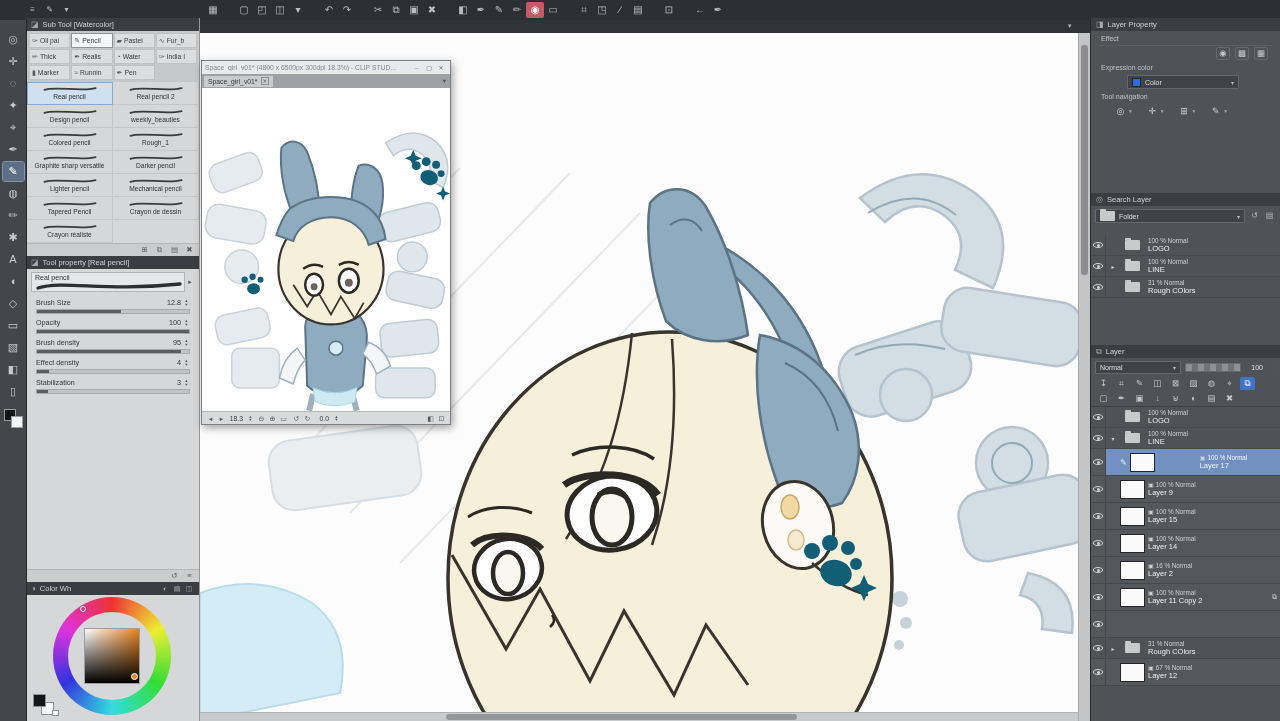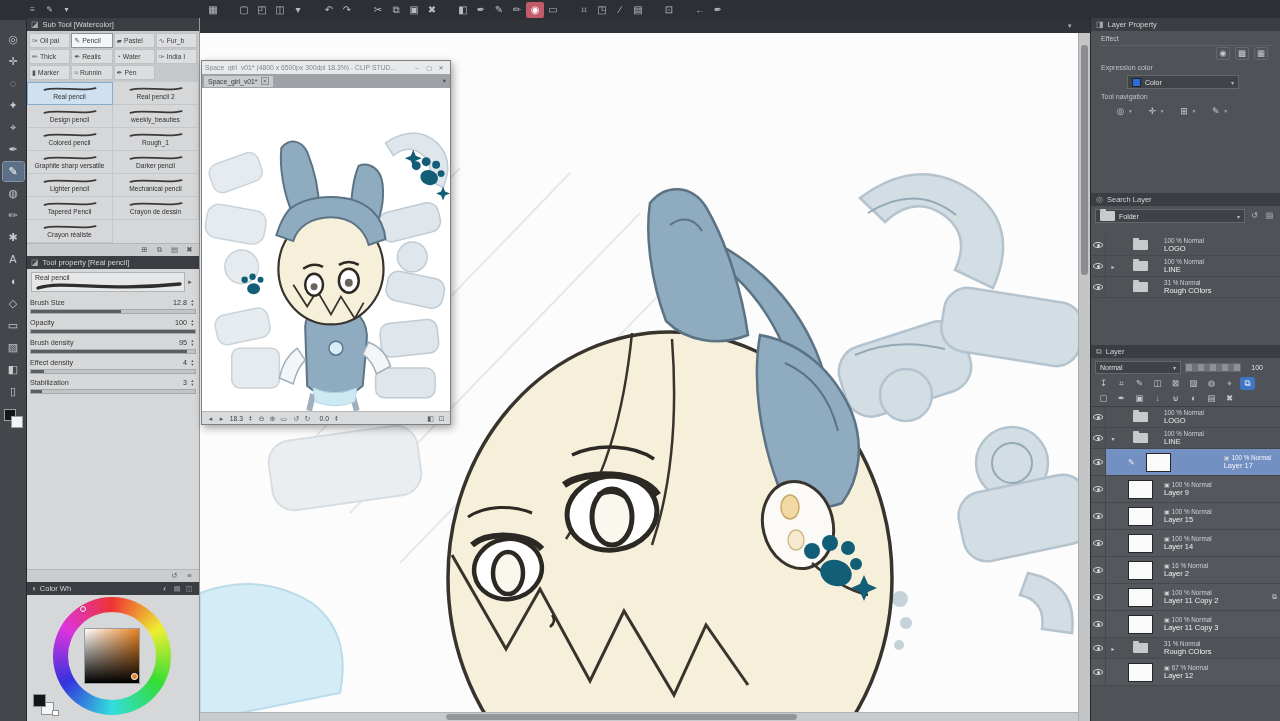--- a/index.html
+++ b/index.html
@@ -61,21 +61,21 @@
                 justify-content:flex-end;gap:2px;padding:0 3px;flex:none;}
   .panel-footer .ticon{width:13px;height:11px;font-size:7.5px;color:#5a5c5e;}
 
   #preset-row{height:26px;flex:none;display:flex;align-items:center;padding:2px 4px;position:relative;background:#d6d7d8;}
   #preset-box{flex:1;height:20px;background:#e6e7e8;border:1px solid #b2b3b4;position:relative;}
   #preset-label{position:absolute;left:3px;top:1px;font-size:7px;color:#323334;}
   #preset-box svg{position:absolute;left:2px;top:6px;width:150px;height:13px;}
   #preset-arrow{width:10px;height:20px;display:flex;align-items:center;justify-content:center;font-size:7px;color:#55585a;}
 
   #sliders{flex:none;padding-top:2px;background:#d6d7d8;}
-  .slider-row{padding:1px 3px 3px;}
+  .slider-row{padding:1px 9px 3px;}
   .slider-top{display:flex;align-items:center;}
   .slabel{font-size:7.2px;color:#333435;}
   .sval{margin-left:auto;font-size:7.2px;color:#333435;}
   .spin{width:7px;display:flex;flex-direction:column;align-items:center;margin-left:2px;cursor:default;}
   .spin span{font-size:4.5px;line-height:3.5px;color:#56585a;}
   .sbar{margin-top:2px;height:5px;background:#c2c3c4;border:1px solid #a7a8a9;position:relative;}
   .sfill{position:absolute;left:0;top:0;bottom:0;background:#5b5e61;}
 
   #tp-filler{flex:1;background:#d6d7d8;}
 
@@ -160,21 +160,21 @@
   .icon-row{display:flex;gap:3px;padding:1px 5px;align-items:center;}
   .icon-row .ticon{width:15px;height:13px;font-size:8.5px;color:#c6c9cc;}
   .icon-row .ticon.active{background:#3f74c7;color:#fff;border-radius:2px;}
 
   #layer-list{flex:1;overflow:hidden;border-top:1px solid #3c3f43;}
   .layer-row{display:flex;align-items:stretch;height:27px;border-bottom:1px solid #45484c;background:#54575c;}
   .layer-row.sm{height:21px;background:#4f5257;}
   .lr-eyebox{width:15px;display:flex;align-items:center;justify-content:center;flex:none;border-right:1px solid #45484c;}
   .eye{width:10px;height:6px;border-radius:50%;border:1px solid #d4d6d8;position:relative;}
   .eye::after{content:"";position:absolute;left:2.6px;top:0.6px;width:3px;height:3px;border-radius:50%;background:#d4d6d8;}
-  .lr-main{flex:1;display:flex;align-items:center;padding:0 3px;gap:11px;min-width:0;}
+  .lr-main{flex:1;display:flex;align-items:center;padding:0 3px;gap:3px;min-width:0;}
   .lr-main.sel{background:#7390c2;}
   .lr-caret{width:8px;font-size:6px;color:#c9ccce;text-align:center;flex:none;}
   .lr-edit{font-size:8px;color:#e8eaec;flex:none;}
   .thumb{width:25px;height:19px;background:#fafafa;border:1px solid #232529;flex:none;}
   .folder{width:15px;height:10px;background:#c7c9cb;border-radius:1px;position:relative;flex:none;margin:0 5px 0 5px;}
   .folder::before{content:"";position:absolute;left:0;top:-2.5px;width:6px;height:2.5px;background:#c7c9cb;border-radius:1px 1px 0 0;}
   .lr-text{display:flex;flex-direction:column;line-height:8.5px;min-width:0;}
   .lr-meta{display:flex;align-items:center;gap:2px;font-size:6.3px;color:#ced1d4;white-space:nowrap;}
   .lr-mini{font-size:6px;color:#ced1d4;}
   .lr-name{font-size:7.5px;color:#edeff1;white-space:nowrap;overflow:hidden;}
@@ -944,57 +944,46 @@
                 </div>
                 <div class="lr-name">Layer 11 Copy 2</div>
               </div>
               <span class="lr-badge">⧉</span>
             </div>
           </div>
           <div class="layer-row">
             <span class="lr-eyebox">
               <span class="eye"></span>
             </span>
+          </div>
+          <div class="layer-row sm">
+            <span class="lr-eyebox">
+              <span class="eye"></span>
+            </span>
+            <div class="lr-main">
+              <span class="lr-caret">▸</span>
+              <span class="folder"></span>
+              <div class="lr-text">
+                <div class="lr-meta">
+                  <span>31 % Normal</span>
+                </div>
+                <div class="lr-name">Rough COlors</div>
+              </div>
+            </div>
+          </div>
+          <div class="layer-row">
+            <span class="lr-eyebox">
+              <span class="eye"></span>
+            </span>
             <div class="lr-main">
               <span class="lr-caret"></span>
               <span class="thumb"></span>
               <div class="lr-text">
                 <div class="lr-meta">
                   <span class="lr-mini">▣</span>
-                  <span>100 % Normal</span>
-                </div>
-                <div class="lr-name">Layer 11 Copy 3</div>
-              </div>
-            </div>
-          </div>
-          <div class="layer-row sm">
-            <span class="lr-eyebox">
-              <span class="eye"></span>
-            </span>
-            <div class="lr-main">
-              <span class="lr-caret">▸</span>
-              <span class="folder"></span>
-              <div class="lr-text">
-                <div class="lr-meta">
-                  <span>31 % Normal</span>
-                </div>
-                <div class="lr-name">Rough COlors</div>
-              </div>
-            </div>
-          </div>
-          <div class="layer-row">
-            <span class="lr-eyebox">
-              <span class="eye"></span>
-            </span>
-            <div class="lr-main">
-              <span class="lr-caret"></span>
-              <span class="thumb"></span>
-              <div class="lr-text">
-                <div class="lr-meta">
-                  <span class="lr-mini">▣</span>
                   <span>67 % Normal</span>
                 </div>
                 <div class="lr-name">Layer 12</div>
               </div>
             </div>
           </div>
         </div>
     </div>
   </div>
 

